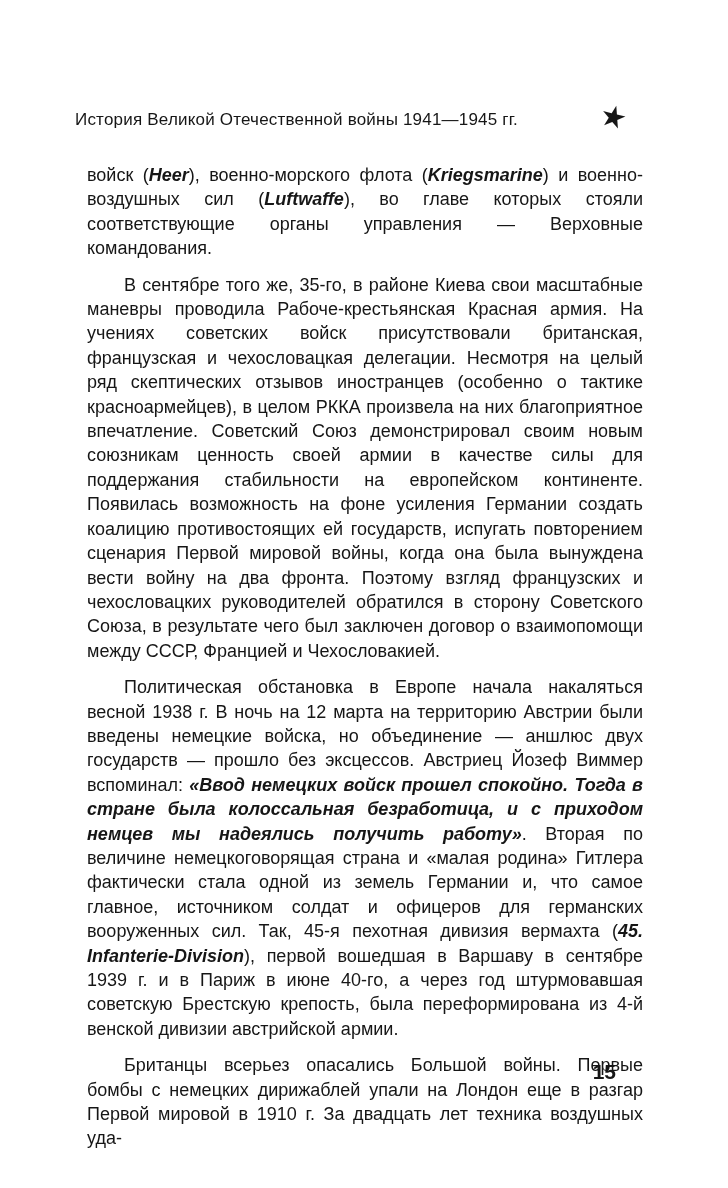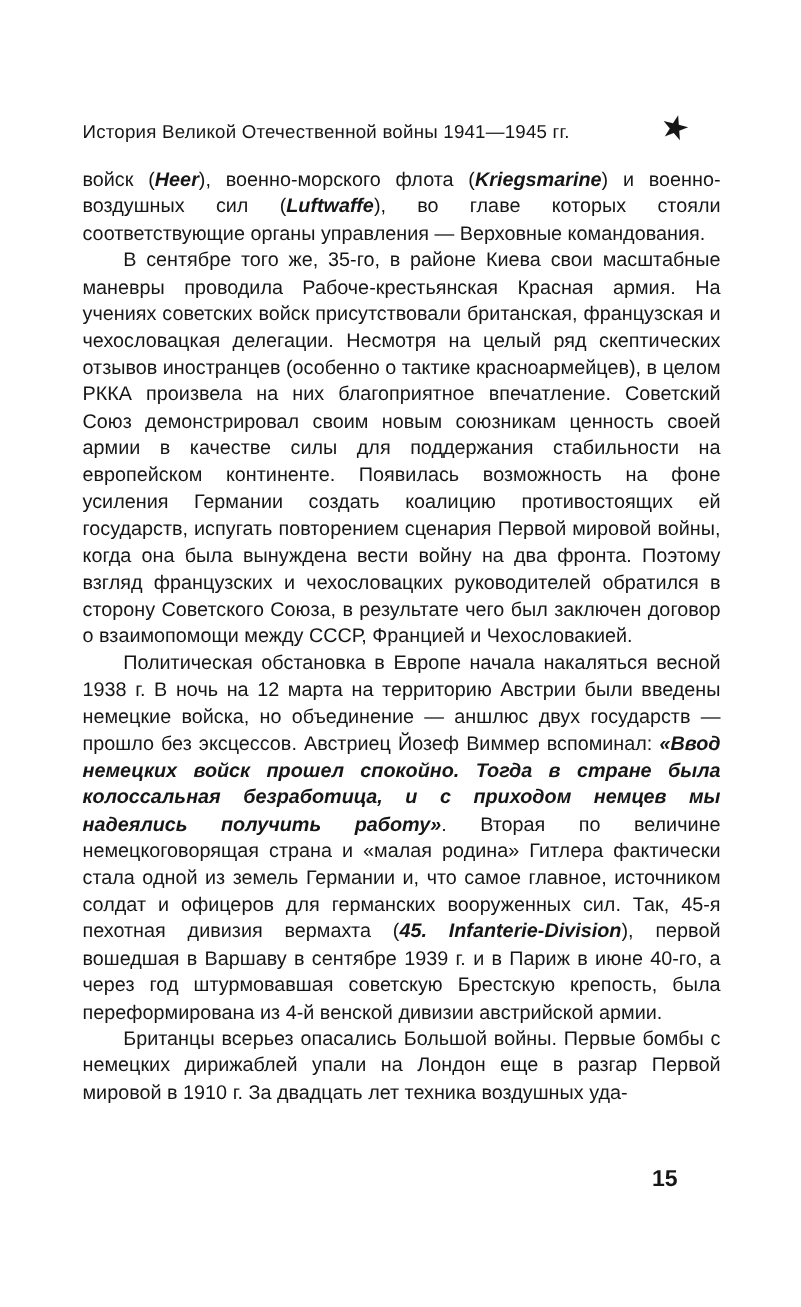--- a/index.html
+++ b/index.html
@@ -40,21 +40,21 @@
     top: 151px;
     left: 75px;
     width: 580px;
     font-size: 18px;
     line-height: 24.4px;
     text-align: justify;
     hyphens: auto;
     -webkit-hyphens: auto;
   }
   .para {
-    margin: 0;
+    margin: 12px;
     padding: 0;
   }
   .para.indent {
     text-indent: 37px;
   }
   .bi {
     font-weight: bold;
     font-style: italic;
   }
   .page-number {

